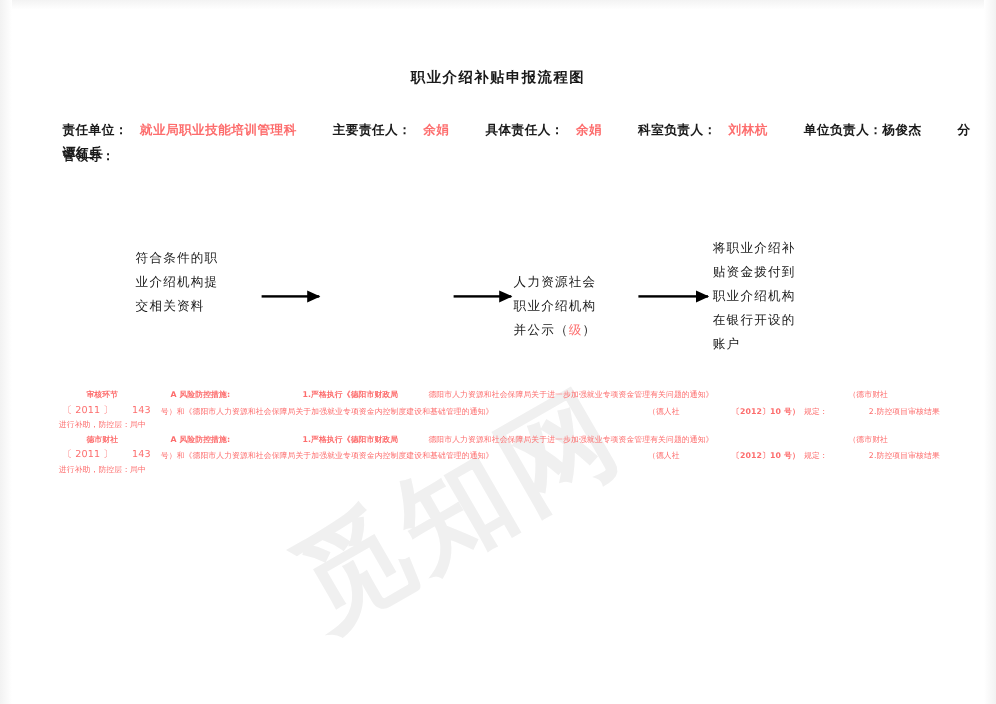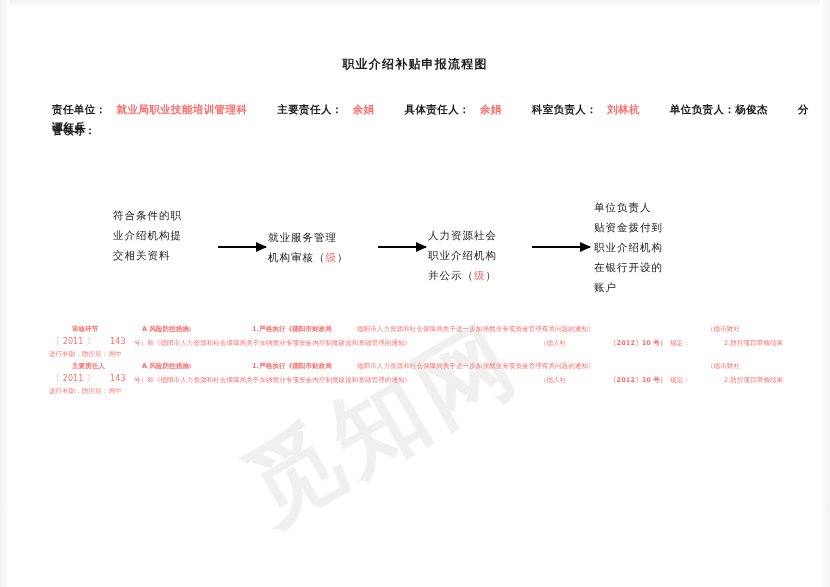--- a/index.html
+++ b/index.html
@@ -179,33 +179,29 @@
     <span class="lbl">责任单位：</span><span class="gap-sm"></span><span class="val-red">就业局职业技能培训管理科</span><span class="gap-md"></span><span class="lbl">主要责任人：</span><span class="gap-sm"></span><span class="val-red">余娟</span><span class="gap-md"></span><span class="lbl">具体责任人：</span><span class="gap-sm"></span><span class="val-red">余娟</span><span class="gap-md"></span><span class="lbl">科室负责人：</span><span class="gap-sm"></span><span class="val-red">刘林杭</span><span class="gap-md"></span><span class="lbl">单位负责人：</span><span class="val-black">杨俊杰</span><span class="gap-md"></span><span class="lbl">分管领导：</span>
   </div>
   <div id="resp-line-2">谭红兵</div>
 
   <div class="flow-box" id="flow-box-1">
     <div>符合条件的职</div>
     <div>业介绍机构提</div>
     <div>交相关资料</div>
   </div>
 
-  <div class="flow-box" id="flow-box-2">
-    <div>就业服务管理</div>
-    <div><span>机构审核（</span><span class="red">级</span><span>）</span></div>
-  </div>
 
   <div class="flow-box" id="flow-box-3">
     <div>人力资源社会</div>
     <div>职业介绍机构</div>
     <div><span>并公示（</span><span class="red">级</span><span>）</span></div>
   </div>
 
   <div class="flow-box" id="flow-box-4">
-    <div>单位负责人</div>
+    <div>将职业介绍补</div>
     <div>贴资金拨付到</div>
     <div>职业介绍机构</div>
     <div>在银行开设的</div>
     <div>账户</div>
   </div>
 
   <div class="arrow" id="arrow-1"></div>
   <div class="arrow" id="arrow-2"></div>
   <div class="arrow" id="arrow-3"></div>
 
@@ -226,21 +222,21 @@
       <span class="seg" style="left:618px; top:2px;">规定：</span>
       <span class="seg" style="left:672px; top:2px;">2.防控项目审核结果</span>
     </div>
     <div class="note-row">
       <span class="seg" style="left:-3px;">进行补助，防控层：局中</span>
     </div>
   </div>
 
   <div class="note-block" id="note-block-2">
     <div class="note-row">
-      <span class="seg bold" style="left:20px;">主要责任人</span>
+      <span class="seg bold" style="left:20px;">德市财社</span>
       <span class="seg bold" style="left:90px;">A 风险防控措施:</span>
       <span class="seg bold" style="left:200px;">1.严格执行《德阳市财政局</span>
       <span class="seg" style="left:305px;">德阳市人力资源和社会保障局关于进一步加强就业专项资金管理有关问题的通知》</span>
       <span class="seg" style="left:655px;">（德市财社</span>
     </div>
     <div class="note-row" style="height:13px;">
       <span class="seg note-big" style="left:0px;">〔 2011 〕</span>
       <span class="seg note-big" style="left:58px;">143</span>
       <span class="seg" style="left:82px; top:2px;">号）和《德阳市人力资源和社会保障局关于加强就业专项资金内控制度建设和基础管理的通知》</span>
       <span class="seg" style="left:488px; top:2px;">（德人社</span>

